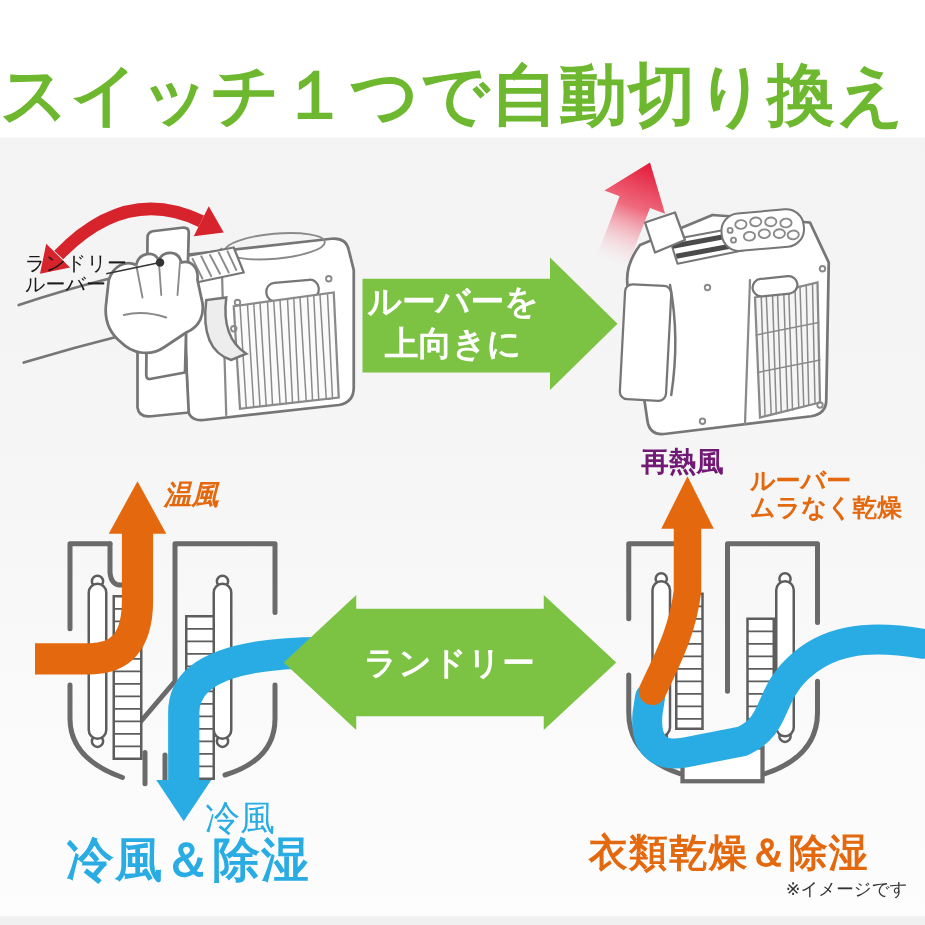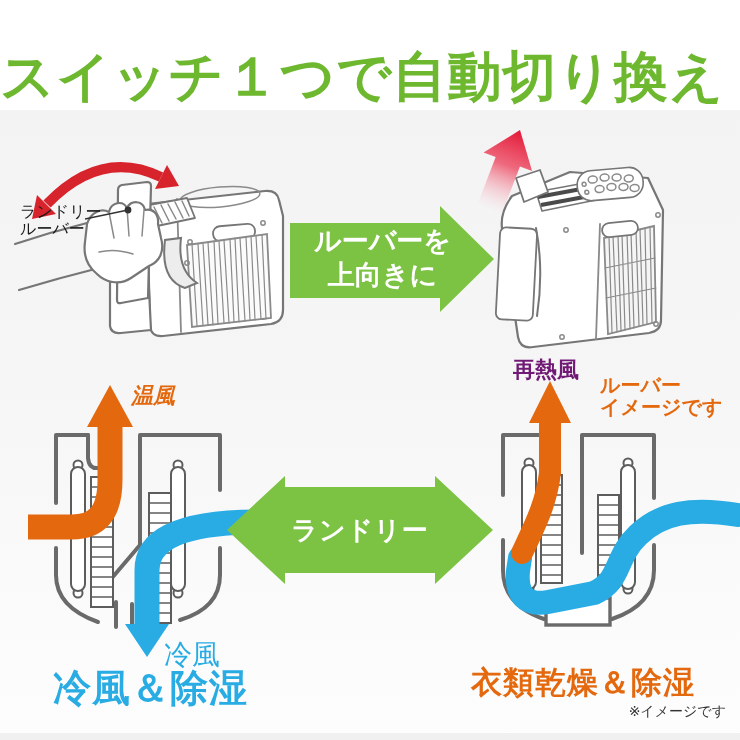--- a/index.html
+++ b/index.html
@@ -15,21 +15,21 @@
   .page-title{
     position:absolute;left:0;top:46px;width:740px;margin:0;
     font-size:54px;font-weight:800;letter-spacing:1px;color:#6eb830;line-height:60px;
   }
   .abs{position:absolute;}
   .label-laundry{
     left:20px;top:203px;font-size:16px;line-height:17px;color:#1a1a1a;font-weight:500;
   }
   .arrow1-text{
     left:285px;top:224px;width:155px;text-align:center;color:#ffffff;
-    font-size:27px;line-height:34px;font-weight:700;padding-left:20px;
+    font-size:27px;line-height:34px;font-weight:700;
   }
   .switch-text{
     left:225px;top:513px;width:270px;text-align:center;color:#ffffff;
     font-size:26px;font-weight:700;letter-spacing:1px;
   }
   .lbl-warm{left:131px;top:381px;font-size:22px;font-weight:700;color:#e4690e;font-style:italic;}
   .lbl-cool{left:164px;top:636px;font-size:28px;font-weight:400;color:#29ace3;}
   .lbl-reheat{left:513px;top:355px;font-size:22px;font-weight:700;color:#701a75;}
   .lbl-note{left:600px;top:374px;font-size:20px;line-height:22px;font-weight:700;color:#e4690e;}
   .caption-cool{left:53px;top:663px;font-size:38px;font-weight:600;letter-spacing:1px;color:#29ace3;}
@@ -216,21 +216,21 @@
     </g>
 
     <g>
       <path d="M36 198 C48 172 60 150 64 118 L64 66" style="fill:none;stroke:#e4690e;stroke-width:22;stroke-linecap:round;stroke-linejoin:round"></path>
       <polygon points="64,26 43,68 85,68" fill="#e4690e"></polygon>
     </g>
   </svg>
   <div class="abs lbl-reheat">再熱風</div>
   <div class="abs lbl-note">
     <div>ルーバー</div>
-    <div>イメージです</div>
+    <div>ムラなく乾燥</div>
   </div>
   <div class="abs caption-dry">衣類乾燥＆除湿</div>
 
   <svg style="left:222px;top:468px" width="278" height="125" viewBox="0 0 278 125">
     <polygon points="5,62 63,8 63,19 213,19 213,8 271,62 213,116 213,105 63,105 63,116" fill="#7cc243"></polygon>
   </svg>
   <div class="abs switch-text">ランドリー</div>
 
   <div class="abs disclaimer">※イメージです</div>
 

